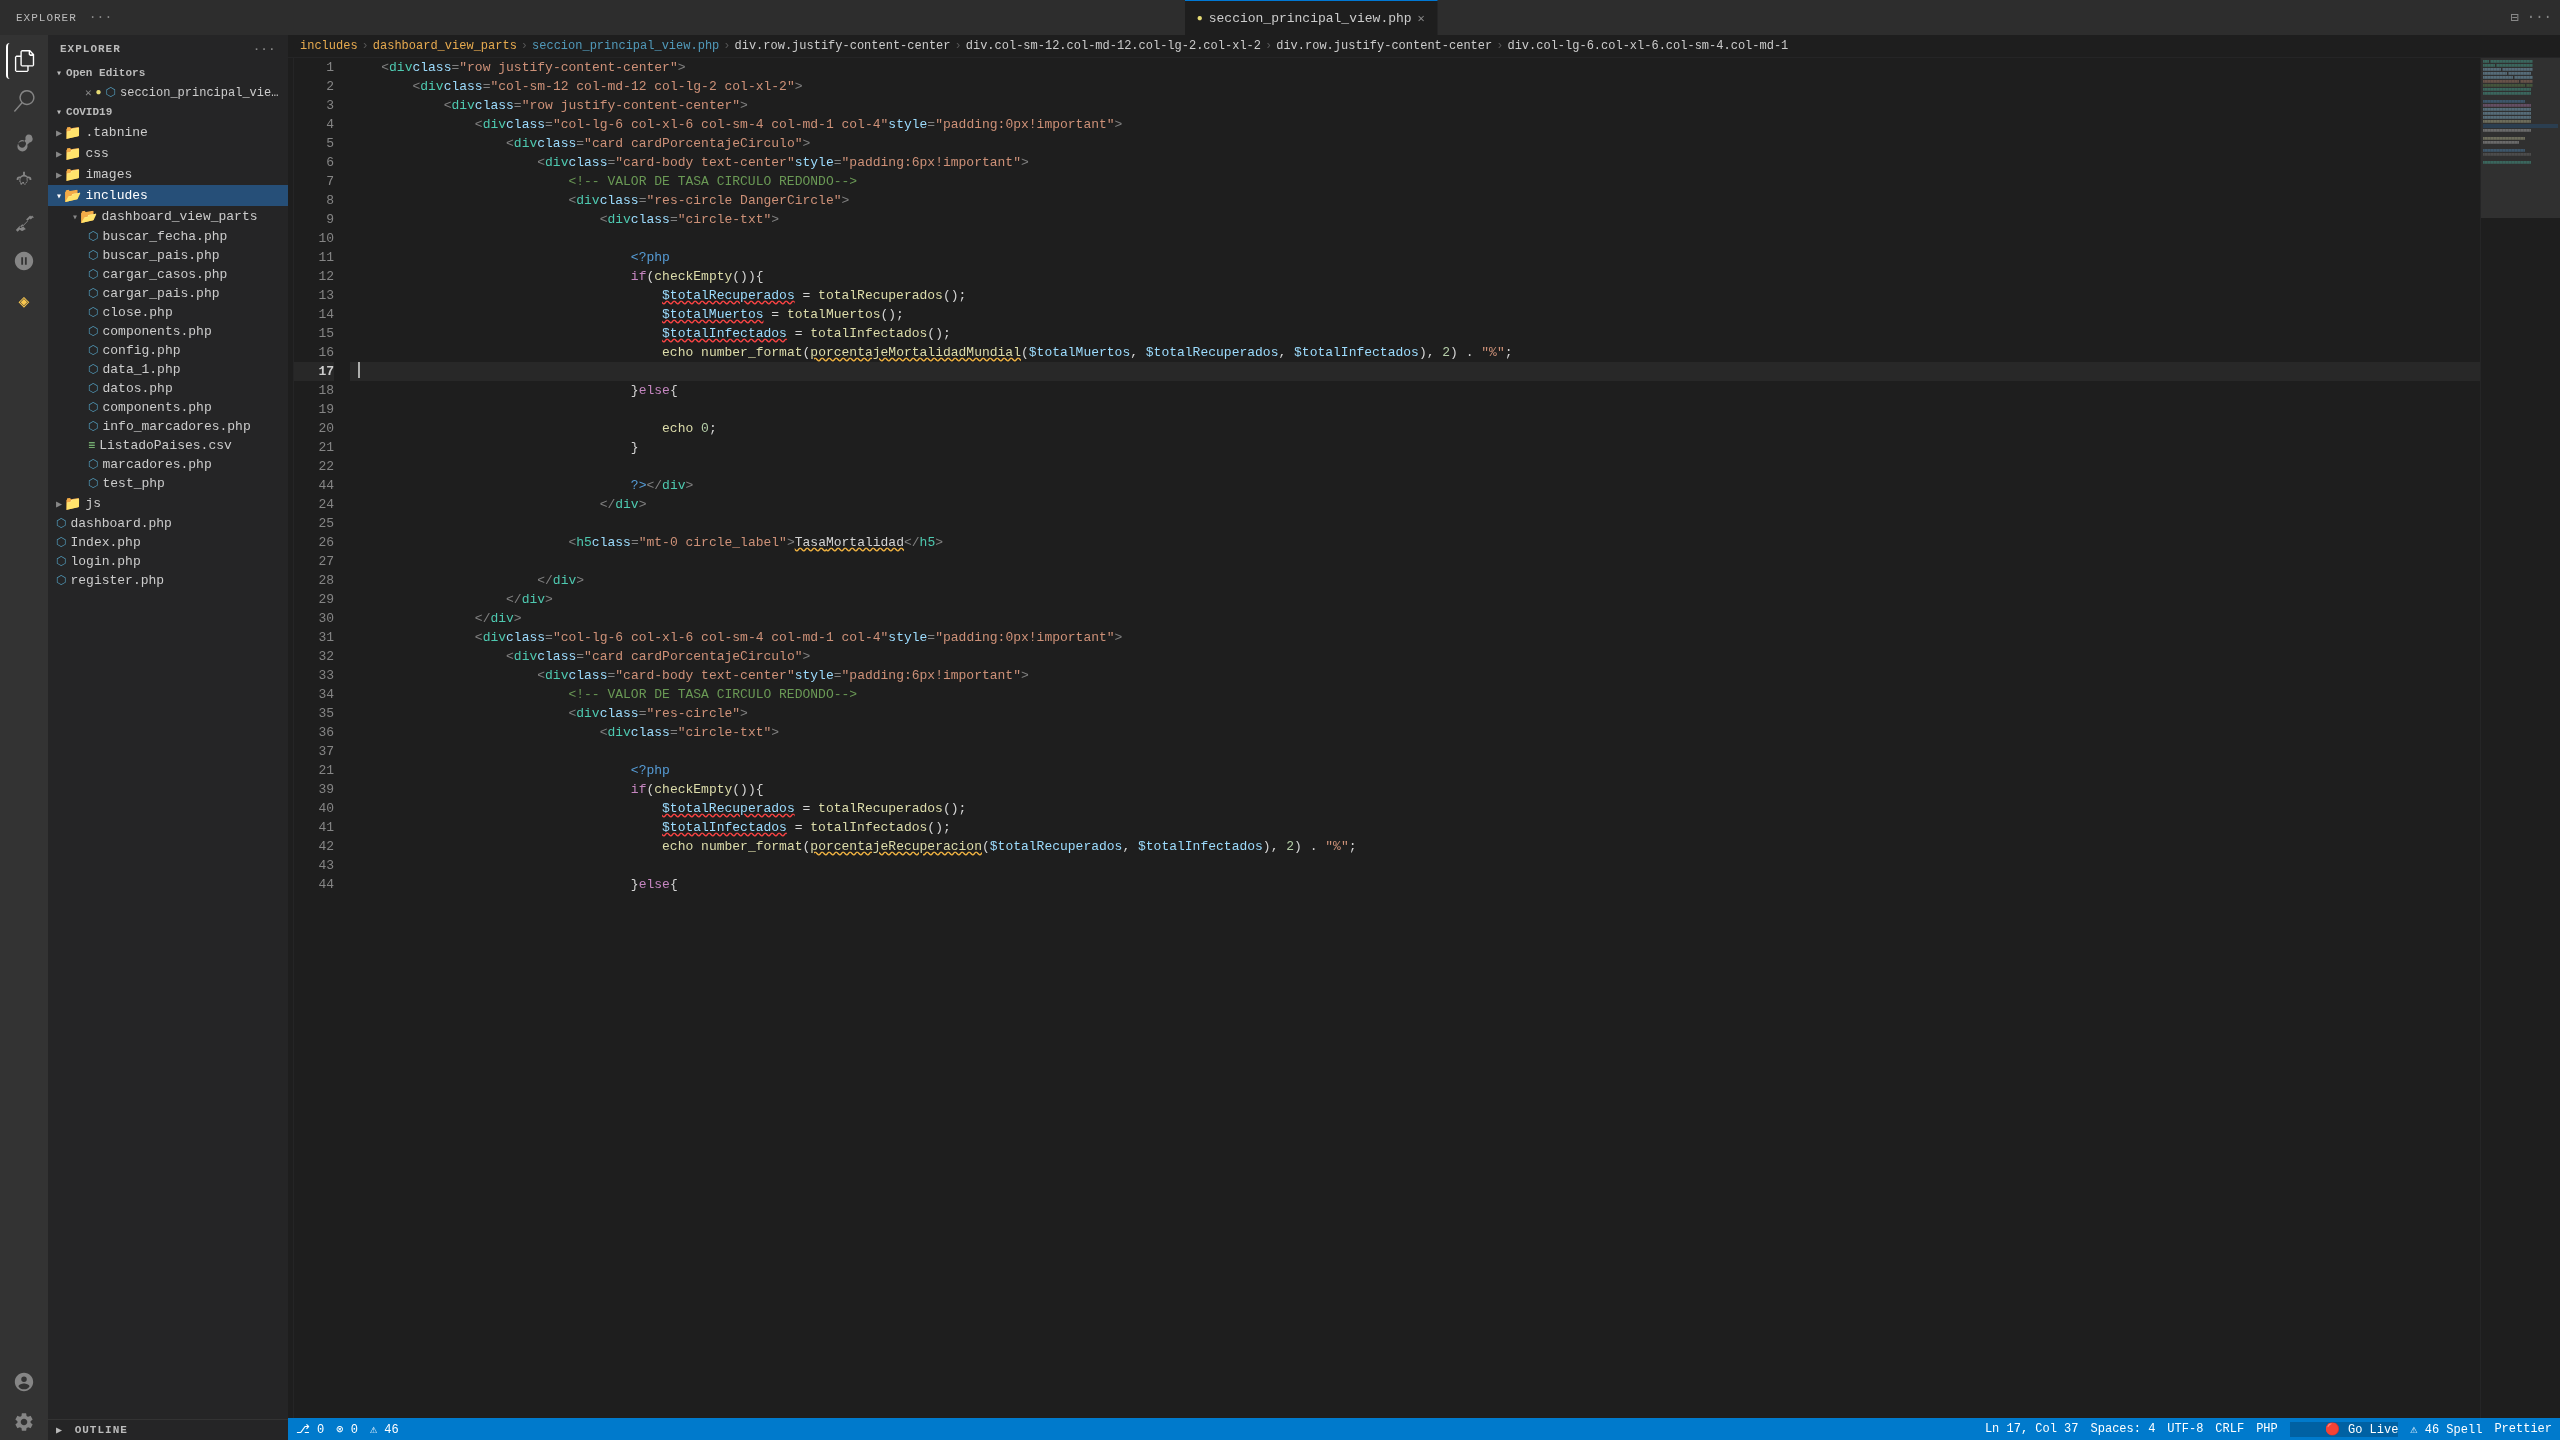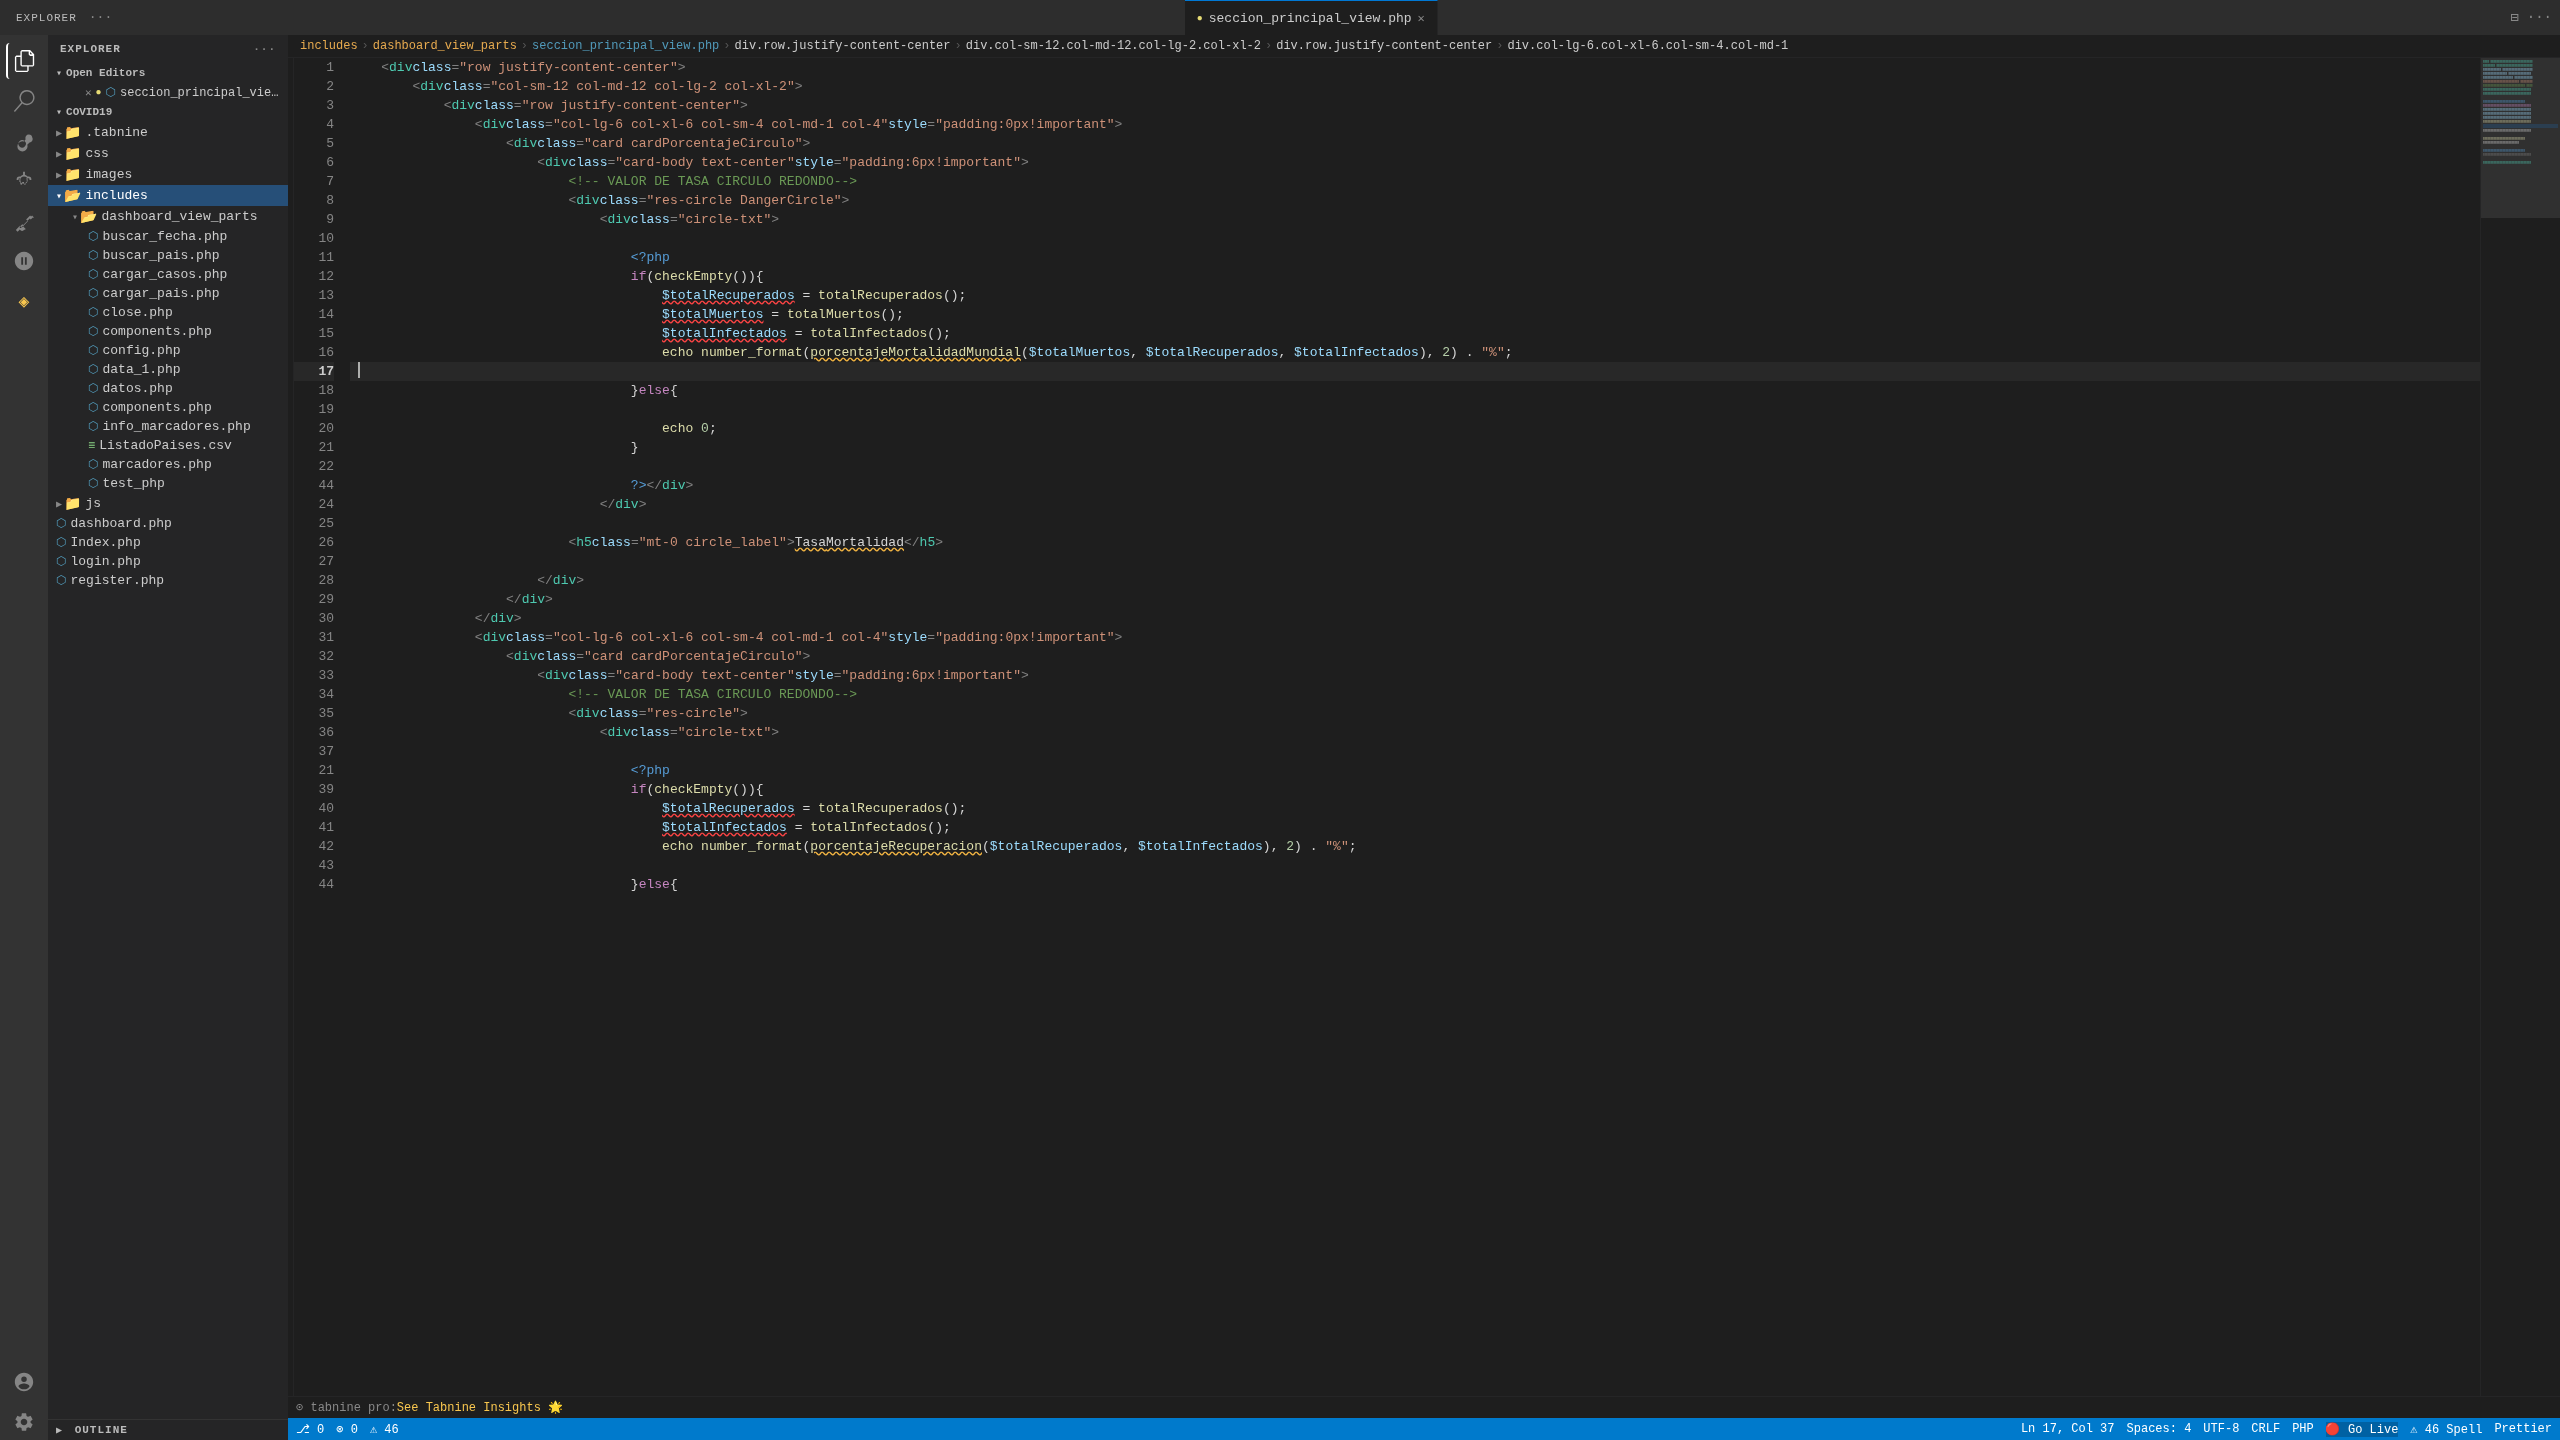--- a/index.html
+++ b/index.html
@@ -740,37 +740,33 @@
             <div style="color:#d4d4d4; opacity:0.7; margin-bottom:1px; font-size:2.5px; line-height:3px;">████████████████████████</div>
             <div style="opacity:0.3; margin-bottom:1px; font-size:2.5px; line-height:3px;">&nbsp;</div>
             <div style="color:#569cd6; opacity:0.7; margin-bottom:1px; font-size:2.5px; line-height:3px;">████████████████████████████</div>
             <div style="color:#808080; opacity:0.7; margin-bottom:1px; font-size:2.5px; line-height:3px;">████████████████████████████████</div>
             <div style="opacity:0.3; margin-bottom:1px; font-size:2.5px; line-height:3px;">&nbsp;</div>
             <div style="color:#4ec9b0; opacity:0.7; margin-bottom:1px; font-size:2.5px; line-height:3px;">████████████████████████████████</div>
           </div>
         </div>
       </div>
 
-      <div class="tabnine-bar">
-        <span style="color:#888; font-size:12px;">⊙ tabnine pro: </span>
-        <span class="tabnine-pro">See Tabnine Insights 🌟</span>
-      </div>
 
       <div class="status-bar">
         <div class="status-left">
           <span class="status-item">⎇ 0</span>
           <span class="status-item">⊗ 0</span>
           <span class="status-item">⚠ 46</span>
         </div>
         <div class="status-right">
           <span class="status-item">Ln 17, Col 37</span>
           <span class="status-item">Spaces: 4</span>
           <span class="status-item">UTF-8</span>
           <span class="status-item">CRLF</span>
           <span class="status-item">PHP</span>
-          <span class="status-item" style="background:rgba(0,0,0,0.2);">🔴 Go Live</span>
+          <span class="status-item" style="background:rgba(0,0,0,0.2);padding-left:36px;">🔴 Go Live</span>
           <span class="status-item">⚠ 46 Spell</span>
           <span class="status-item">Prettier</span>
         </div>
       </div>
     </div>
   </div>
 </div>
 
 </body></html>

